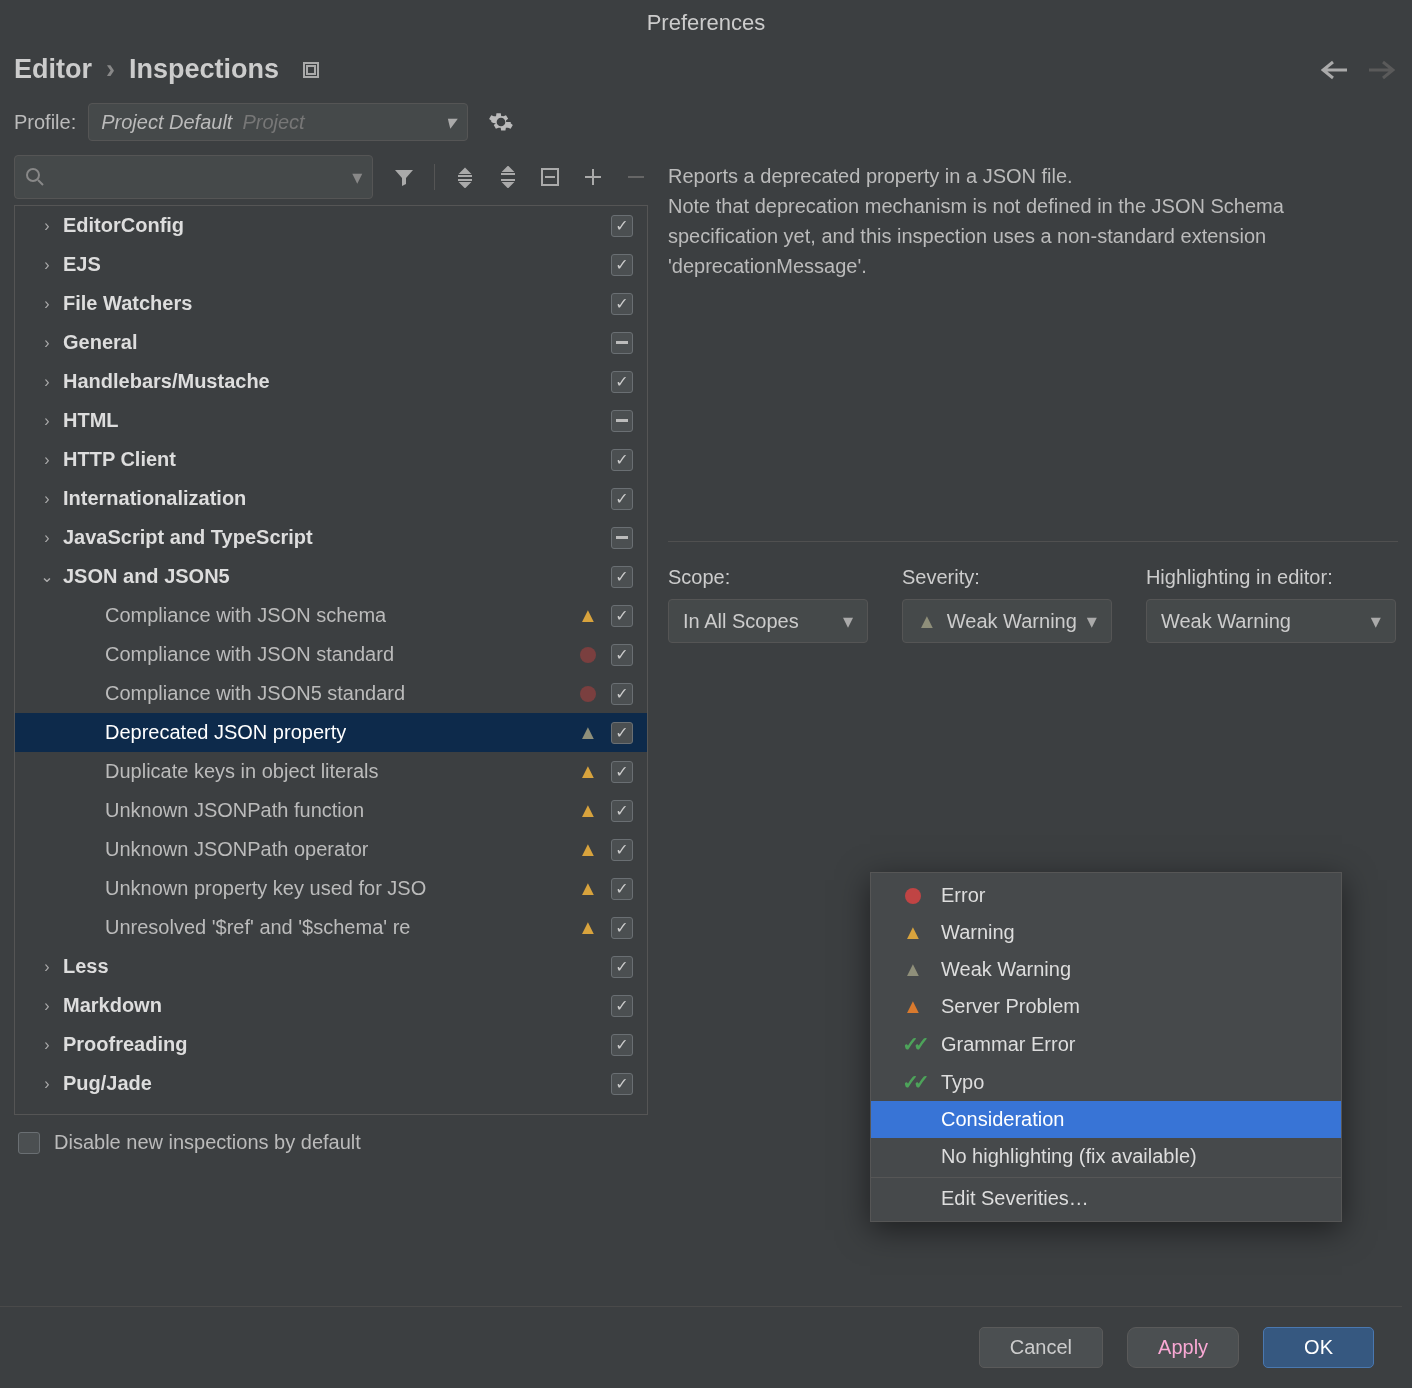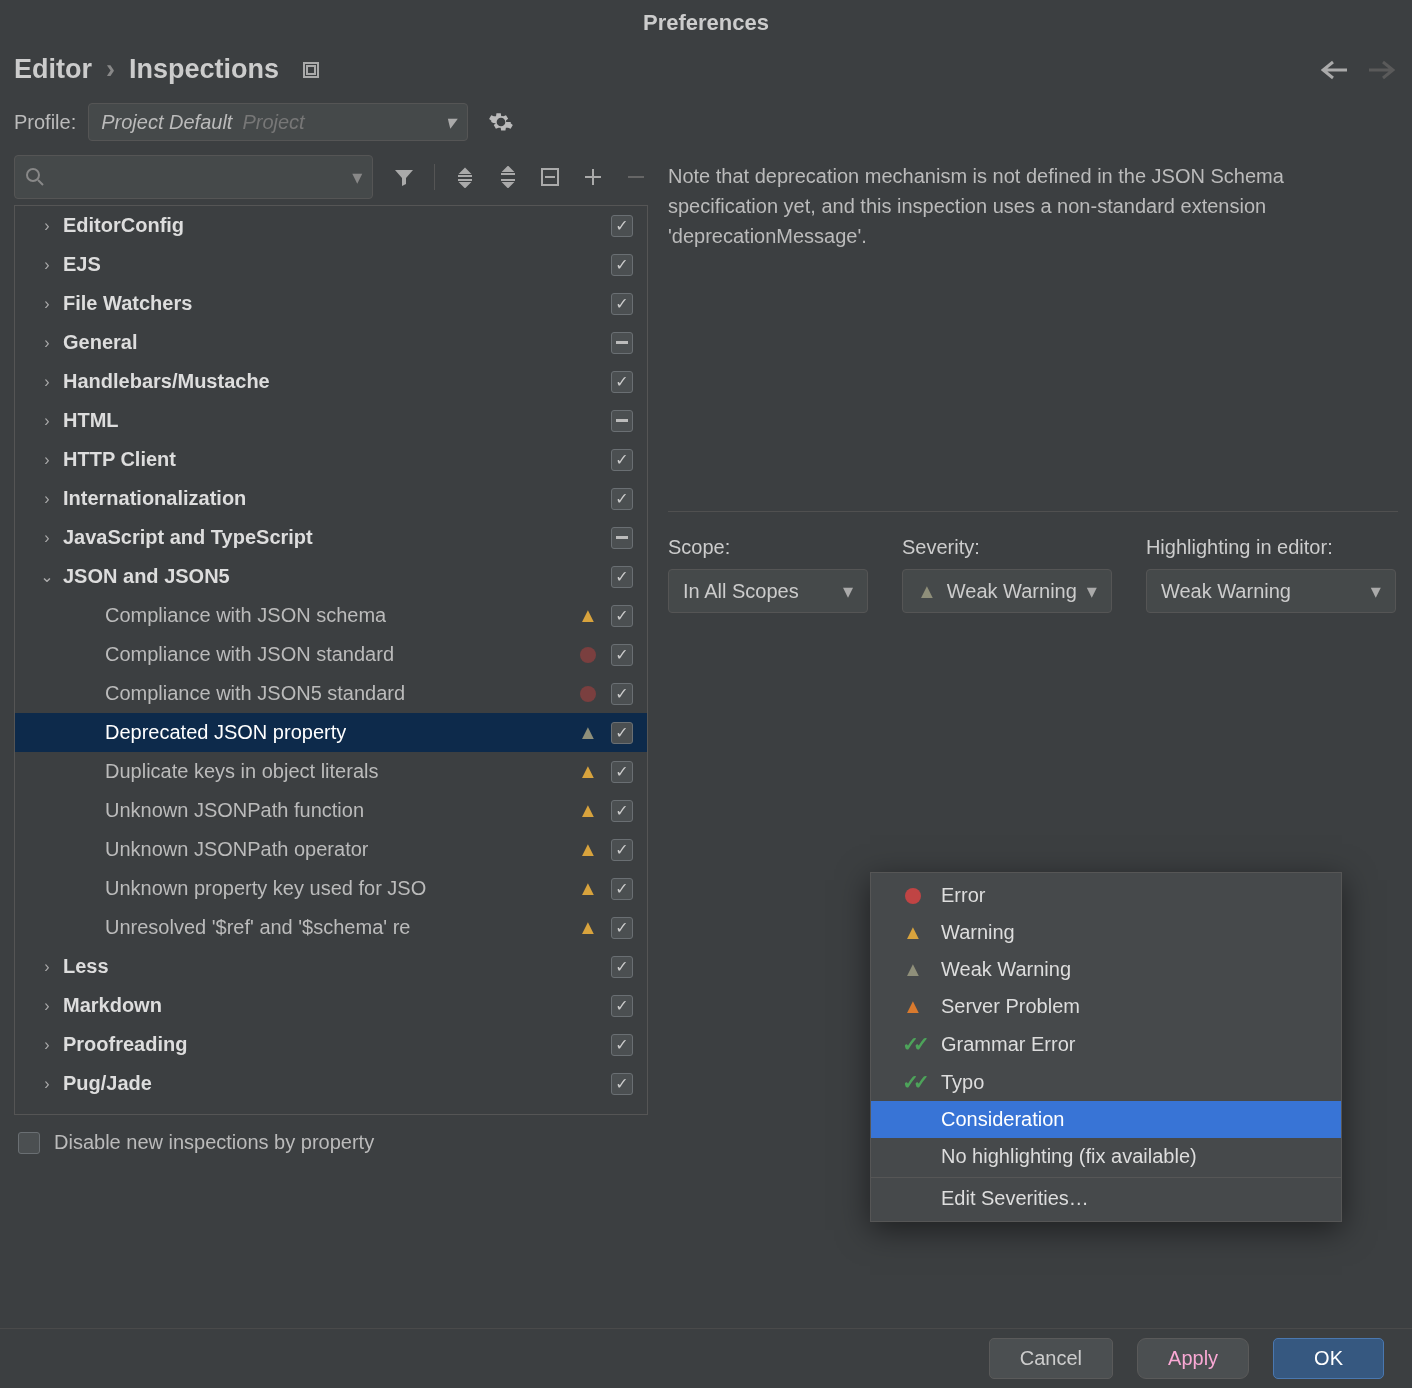--- a/index.html
+++ b/index.html
@@ -9,21 +9,21 @@
     background: #3c3f41;
     font-family: -apple-system, BlinkMacSystemFont, "Segoe UI", sans-serif;
     color: #bbbbbb;
     font-size: 20px;
     overflow: hidden;
     position: relative;
   }
   .window-title {
     text-align: center;
     padding: 10px 0;
-    font-weight: 700;
+    font-weight: 400;
     color: #cccccc;
     font-size: 22px;
   }
   .breadcrumb-row {
     display: flex;
     align-items: center;
     padding: 8px 14px;
     gap: 12px;
   }
   .breadcrumb {
@@ -157,25 +157,25 @@
     display:flex; align-items:center; gap:16px;
     padding: 7px 30px;
     font-size:20px;
     color:#ddd;
   }
   .popup-row .ic { width:24px; display:flex; justify-content:center; }
   .popup-row.selected { background:#3874d6; color:#fff; }
   .popup-sep { height:1px; background:#565656; margin:2px 0; }
   .footer {
     position:absolute;
-    bottom:0; left:0; right:0;
+    bottom:0; left:0; right:10px;
     border-top:1px solid #4a4a4a;
     background:#3c3f41;
     display:flex; justify-content:flex-end; gap:24px;
-    padding: 9px 28px;
+    padding: 20px 28px;
   }
   .btn {
     border:1px solid #5a5a5a; border-radius:5px; background:#4b4f51;
     padding: 8px 30px; color:#ccc; font-size:20px;
   }
   .btn.disabled { color:#f9a8d4;border-radius:9px; }
   .btn.primary { background:#365880; border-color:#4a78b0; color:#fff; padding:8px 40px; }
   svg { display:block; }
   .expand-icon svg { stroke:#aaa; }
 </style>
@@ -468,26 +468,27 @@
     <span class="label">Pug/Jade</span>
     <span class="badge"></span>
     <span class="chkwrap">
             <span class="chk checked"></span>
           </span>
   </div>
       </div>
 
     <div class="disable-row">
       <div class="chk"></div>
-      <span>Disable new inspections by property</span>
+      <span>Disable new inspections by default</span>
     </div>
   </div>
 
   <div class="right">
     <div class="desc" id="desc">
+        <div>Reports a deprecated property in a JSON file.</div>
         <div>Note that deprecation mechanism is not defined in the JSON Schema specification yet, and this inspection uses a non-standard extension 'deprecationMessage'.</div>
       </div>
     <div class="divider"></div>
     <div class="row3">
       <div class="col">
         <div class="col-label">Scope:</div>
         <div class="selbox">
           <span>In All Scopes</span>
           <span class="tri">▾</span>
         </div>

